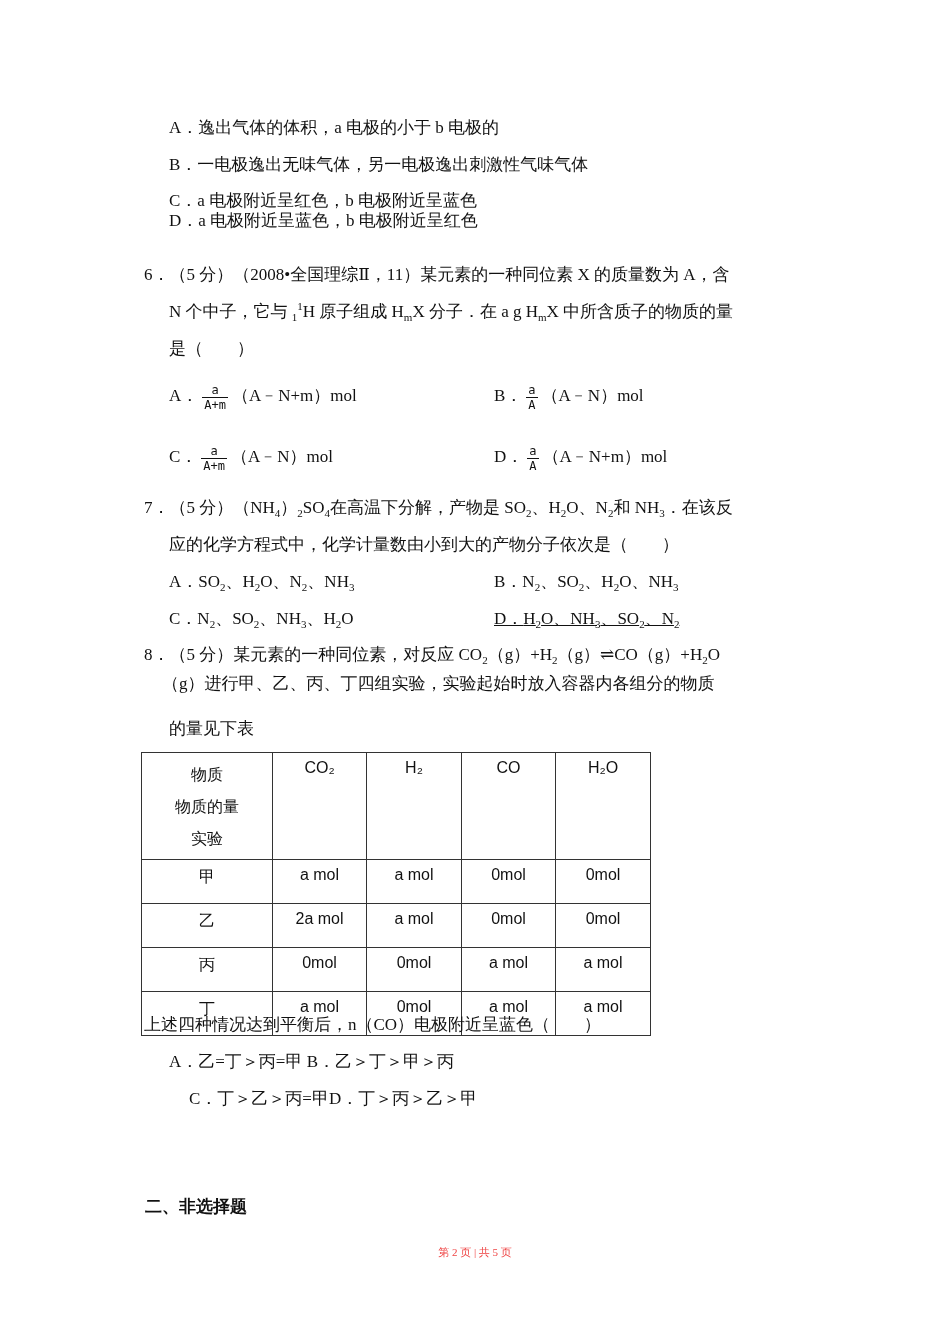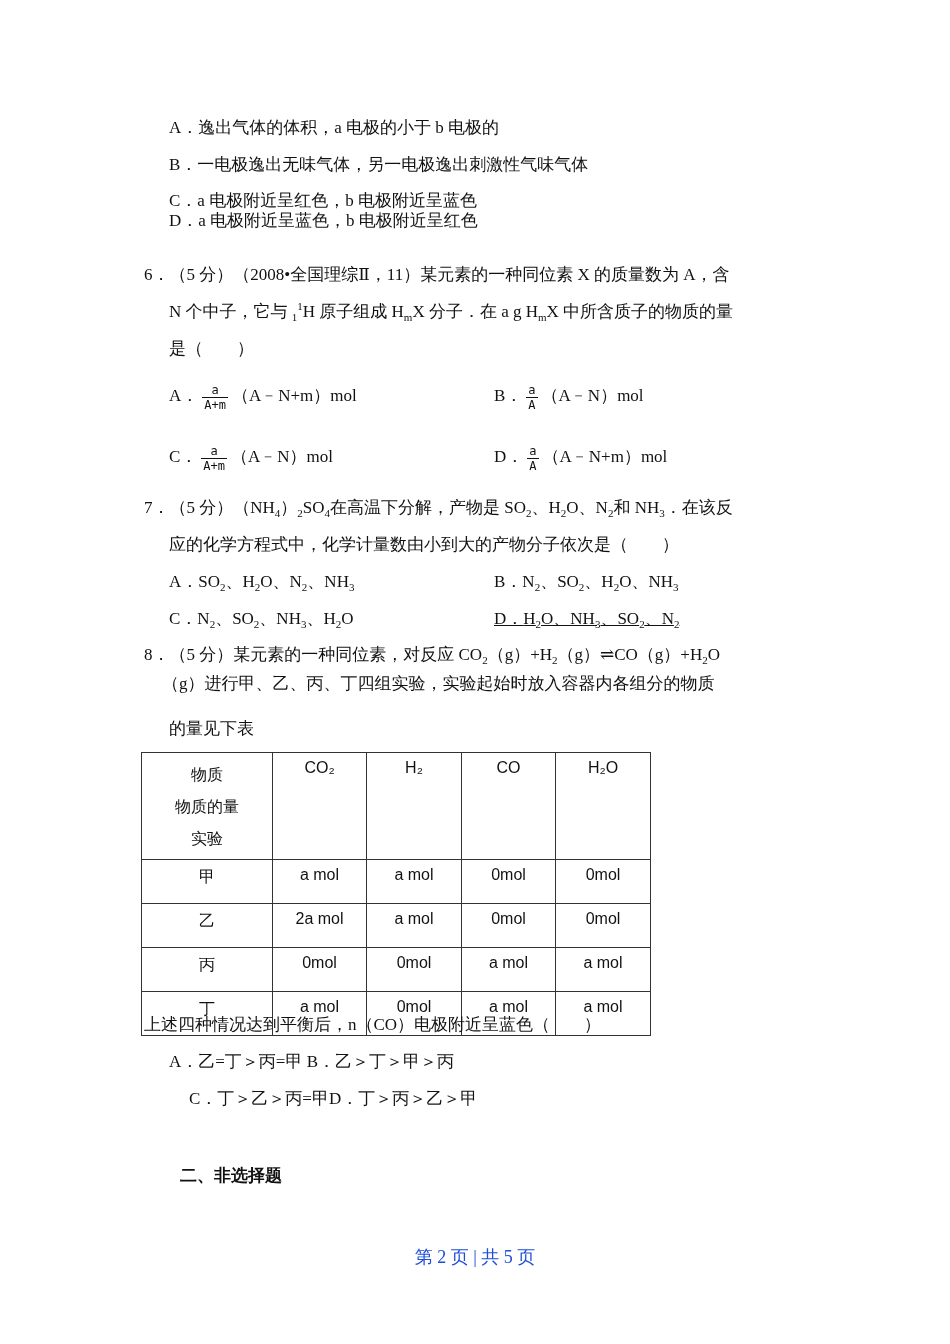--- a/index.html
+++ b/index.html
@@ -10,24 +10,24 @@
   .frac { display: inline-block; vertical-align: middle; text-align: center; margin: 0 4px 0 4px;
           font-family: "DejaVu Sans Mono", monospace; font-size: 12px; line-height: 14px; }
   .frac .num { display: block; border-bottom: 1px solid #111; padding: 0 2px; }
   .frac .den { display: block; padding: 0 2px; }
   table.data { position: absolute; left: 141px; top: 752px; border-collapse: collapse;
                font-family: "Liberation Sans", "DejaVu Sans", sans-serif; font-size: 16px; }
   table.data td { border: 1.5px solid #333; text-align: center; vertical-align: top; padding: 0; }
   table.data .hdr td { height: 100px; padding-top: 6px; }
   table.data .row td { height: 37px; padding-top: 6px; }
   .stub { font-family: "Liberation Serif", "DejaVu Serif", serif; line-height: 32px; }
-  .section { position: absolute; left: 145px; top: 1164px; font-weight: bold; font-size: 17px;
-             font-family: "Liberation Sans", "DejaVu Sans", sans-serif; margin-left: 35px; }
+  .section { position: absolute; left: 145px; top: 1195px; font-weight: bold; font-size: 17px;
+             font-family: "Liberation Sans", "DejaVu Sans", sans-serif; }
   .footer { position: absolute; left: 0; width: 950px; top: 1245px; text-align: center;
-            font-size: 18px; color: #1d4ed8; }
+            font-size: 11px; color: #ef4444; }
 </style>
 </head>
 <body>
 
 <div class="line" style="left:169px; top:117px;">
   <span>A．</span><span>逸出气体的体积，a 电极的小于 b 电极的</span>
 </div>
 <div class="line" style="left:169px; top:154px;">
   <span>B．</span><span>一电极逸出无味气体，另一电极逸出刺激性气味气体</span>
 </div>

